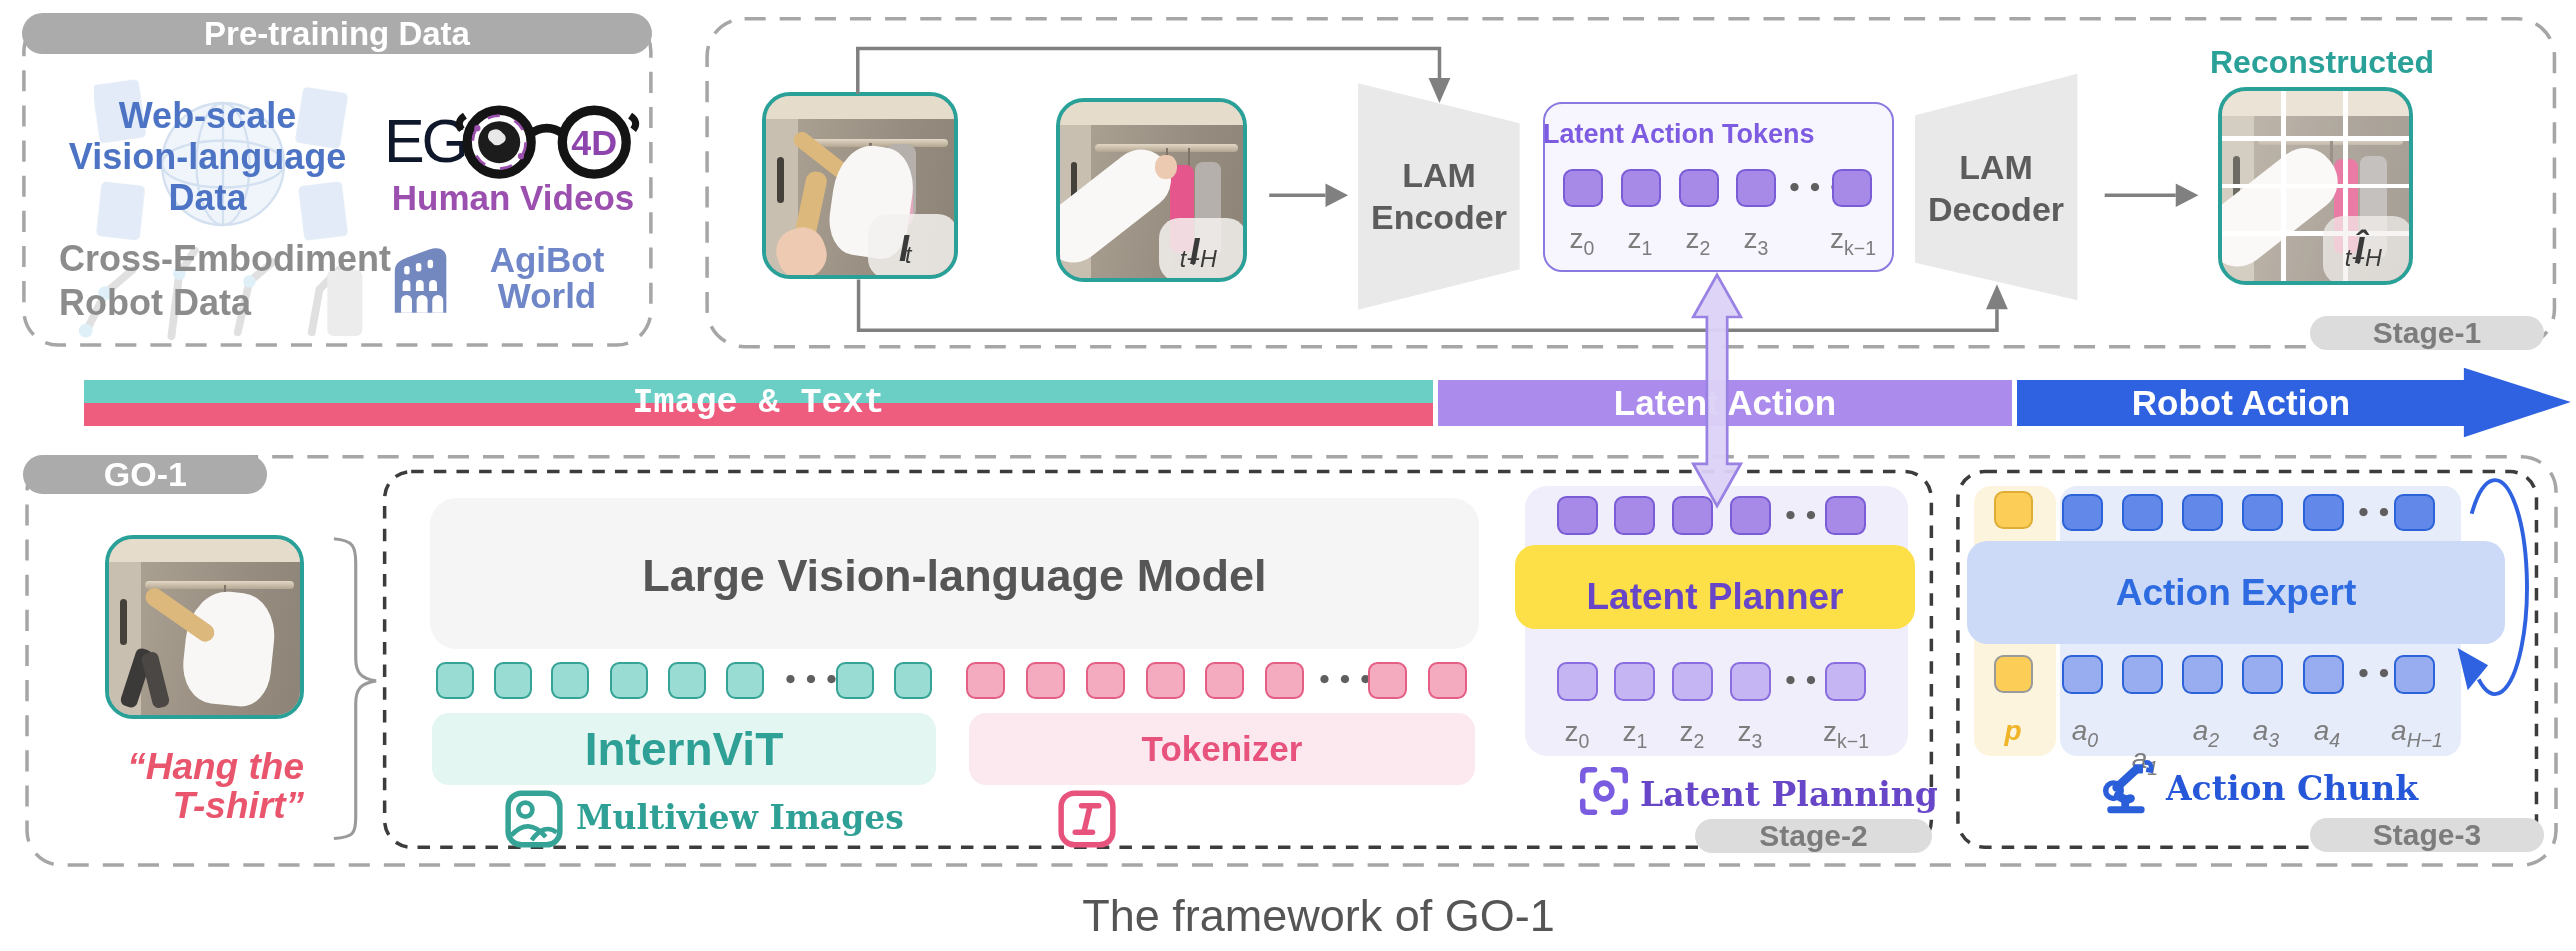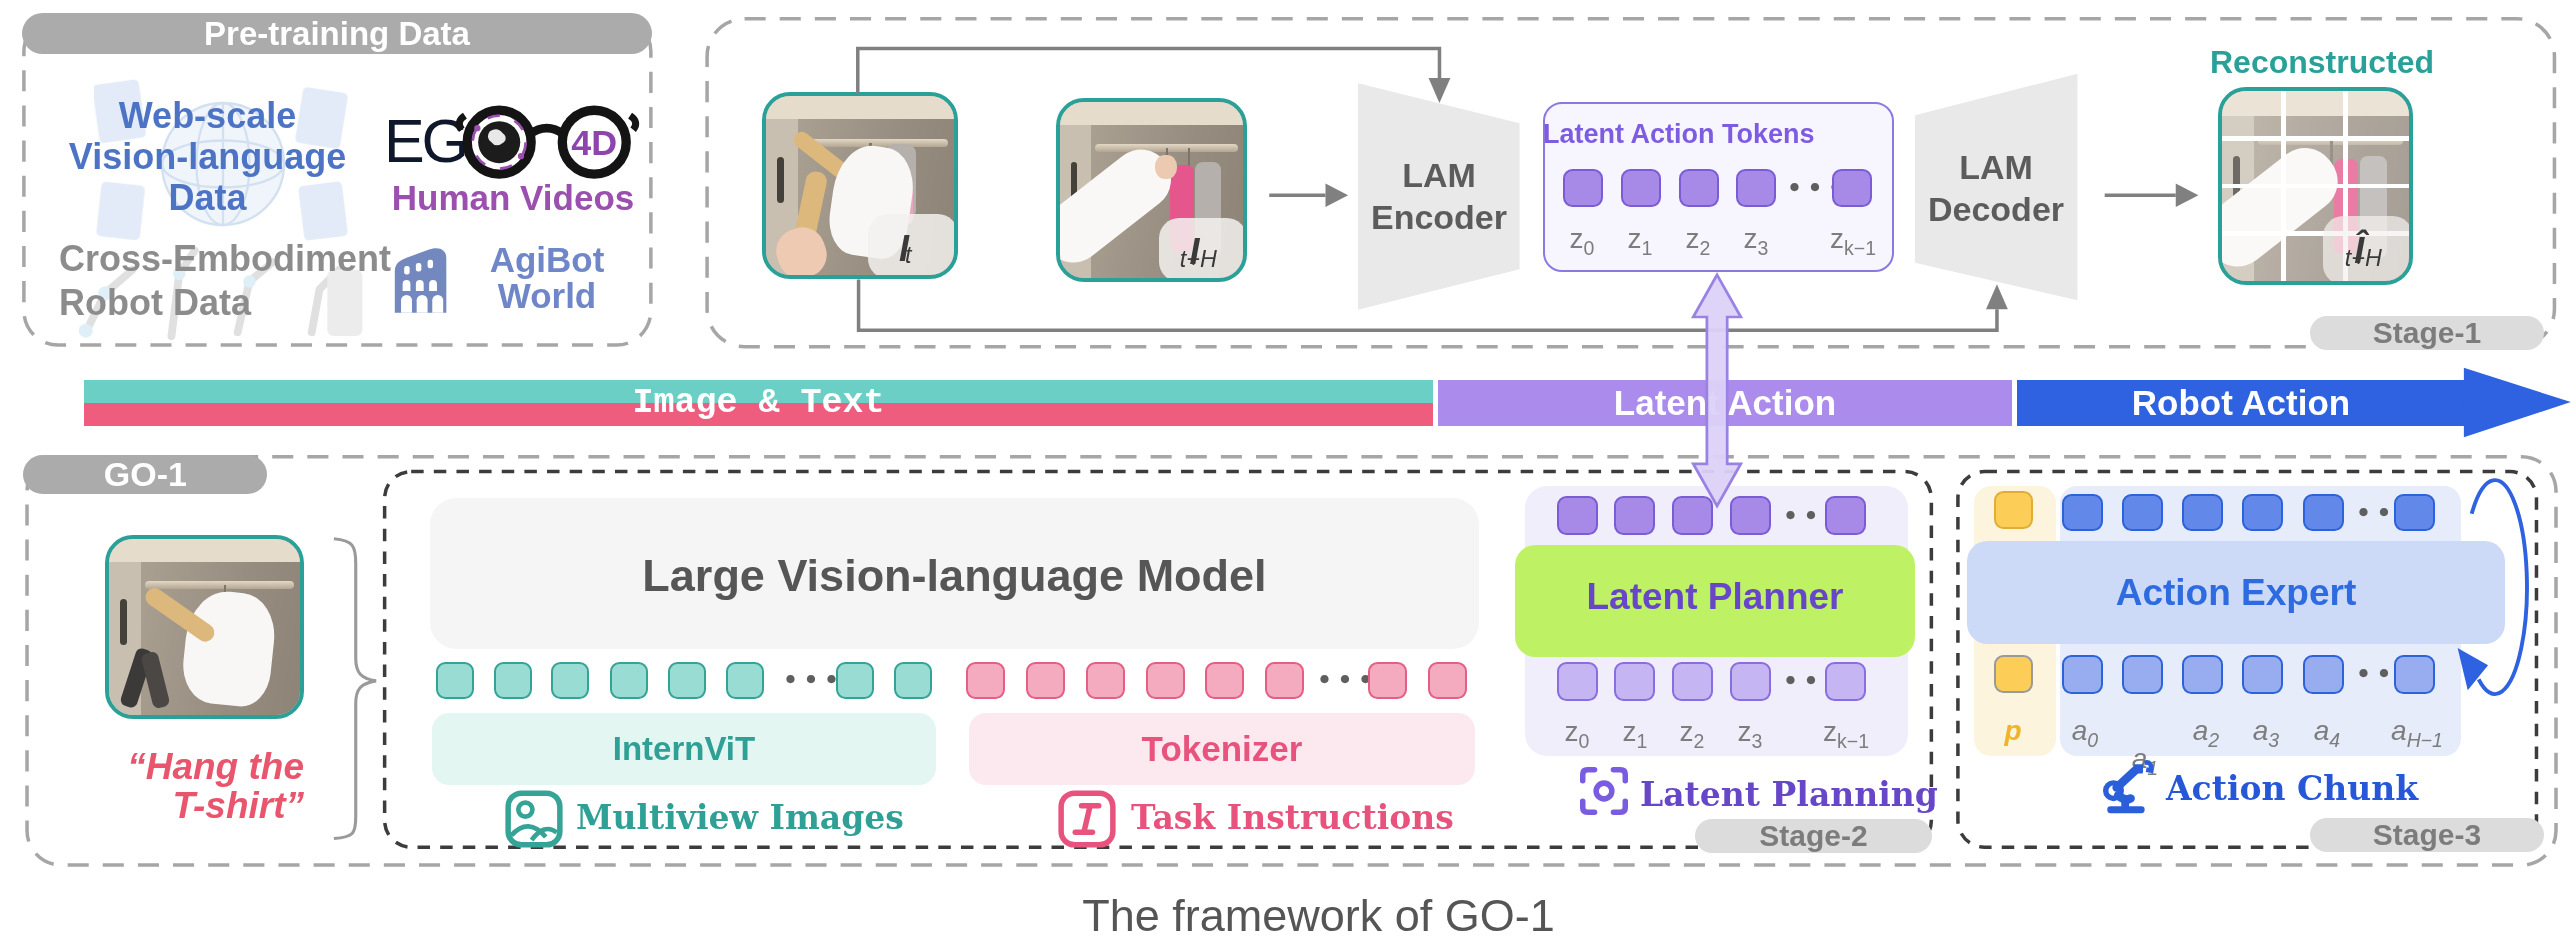--- a/index.html
+++ b/index.html
@@ -263,51 +263,50 @@
       <span class="tok tok-pink" style="left: 1026px; top: 662px; width: 39px; height: 37px;"></span>
       <span class="tok tok-pink" style="left: 1086px; top: 662px; width: 39px; height: 37px;"></span>
       <span class="tok tok-pink" style="left: 1146px; top: 662px; width: 39px; height: 37px;"></span>
       <span class="tok tok-pink" style="left: 1205px; top: 662px; width: 39px; height: 37px;"></span>
       <span class="tok tok-pink" style="left: 1265px; top: 662px; width: 39px; height: 37px;"></span>
       <span class="dots" style="left: 1317px; top: 665px;">•••</span>
       <span class="tok tok-pink" style="left: 1368px; top: 662px; width: 39px; height: 37px;"></span>
       <span class="tok tok-pink" style="left: 1428px; top: 662px; width: 39px; height: 37px;"></span>
     </div>
 
-  <div class="abs" style="left:432px;top:713px;width:504px;height:72px;background:#e4f6f2;border-radius:17px;text-align:center;line-height:72px;font-size:33px;font-weight:bold;color:#2fa095;">InternViT</div>
+  <div class="abs" style="left:432px;top:713px;width:504px;height:72px;background:#e4f6f2;border-radius:17px;text-align:center;line-height:72px;font-size:46px;font-weight:bold;color:#2fa095;">InternViT</div>
   <div class="abs" style="left:969px;top:713px;width:506px;height:72px;background:#fce9ef;border-radius:17px;text-align:center;line-height:72px;font-size:35px;font-weight:bold;color:#e8537d;">Tokenizer</div>
 
   <svg class="abs" style="left:505px;top:790px" width="58" height="58" viewBox="0 0 74 74">
     <rect x="4" y="4" width="66" height="66" rx="17" fill="none" stroke="#35a396" stroke-width="7"></rect>
     <circle cx="26" cy="25" r="9" fill="none" stroke="#35a396" stroke-width="6"></circle>
     <path d="M8,58 Q30,34 52,60" fill="none" stroke="#35a396" stroke-width="6"></path>
     <path d="M34,64 Q50,42 66,54" fill="none" stroke="#35a396" stroke-width="6"></path>
   </svg>
   <div class="abs serif" style="left:576px;top:798px;font-size:33px;color:#2fa095;font-weight:bold;">Multiview Images</div>
 
   <svg class="abs" style="left:1058px;top:790px" width="58" height="58" viewBox="0 0 74 74">
     <rect x="4" y="4" width="66" height="66" rx="17" fill="none" stroke="#e8537d" stroke-width="7"></rect>
     <g stroke="#e8537d" stroke-width="7" stroke-linecap="round">
       <line x1="30" y1="20" x2="52" y2="20"></line>
       <line x1="22" y1="54" x2="44" y2="54"></line>
       <line x1="41" y1="20" x2="33" y2="54"></line>
     </g>
   </svg>
-  <div class="abs serif" style="left:1131px;top:798px;font-size:33px;color:#e8537d;font-weight:bold;">Task Instructions</div>
 
   <div class="abs" style="left:1525px;top:486px;width:383px;height:270px;background:#f1eefb;border-radius:22px;"></div>
   <div class="abs">
       <span class="tok tok-purple" style="left: 1557px; top: 496px; width: 41px; height: 39px;"></span>
       <span class="tok tok-purple" style="left: 1614px; top: 496px; width: 41px; height: 39px;"></span>
       <span class="tok tok-purple" style="left: 1672px; top: 496px; width: 41px; height: 39px;"></span>
       <span class="tok tok-purple" style="left: 1730px; top: 496px; width: 41px; height: 39px;"></span>
       <span class="dots" style="left: 1783px; top: 501px;">•••</span>
       <span class="tok tok-purple" style="left: 1825px; top: 496px; width: 41px; height: 39px;"></span>
     </div>
-  <div class="abs" style="left:1515px;top:545px;width:400px;height:112px;background:#bef264;border-radius:20.3px;text-align:center;line-height:104px;font-size:37px;font-weight:bold;color:#6747c8;">Latent Planner</div>
+  <div class="abs" style="left:1515px;top:545px;width:400px;height:84px;background:#fde047;border-radius:20.3px;text-align:center;line-height:104px;font-size:37px;font-weight:bold;color:#6747c8;">Latent Planner</div>
   <div class="abs">
       <span class="tok tok-purple-light" style="left: 1557px; top: 662px; width: 41px; height: 39px;"></span>
       <span class="tok tok-purple-light" style="left: 1614px; top: 662px; width: 41px; height: 39px;"></span>
       <span class="tok tok-purple-light" style="left: 1672px; top: 662px; width: 41px; height: 39px;"></span>
       <span class="tok tok-purple-light" style="left: 1730px; top: 662px; width: 41px; height: 39px;"></span>
       <span class="dots" style="left: 1783px; top: 666px;">•••</span>
       <span class="tok tok-purple-light" style="left: 1825px; top: 662px; width: 41px; height: 39px;"></span>
     </div>
   <div class="sl" style="left:1546px;top:716px;width:62px;"><span>z</span><sub>0</sub></div>
   <div class="sl" style="left:1604px;top:716px;width:62px;"><span>z</span><sub>1</sub></div>

